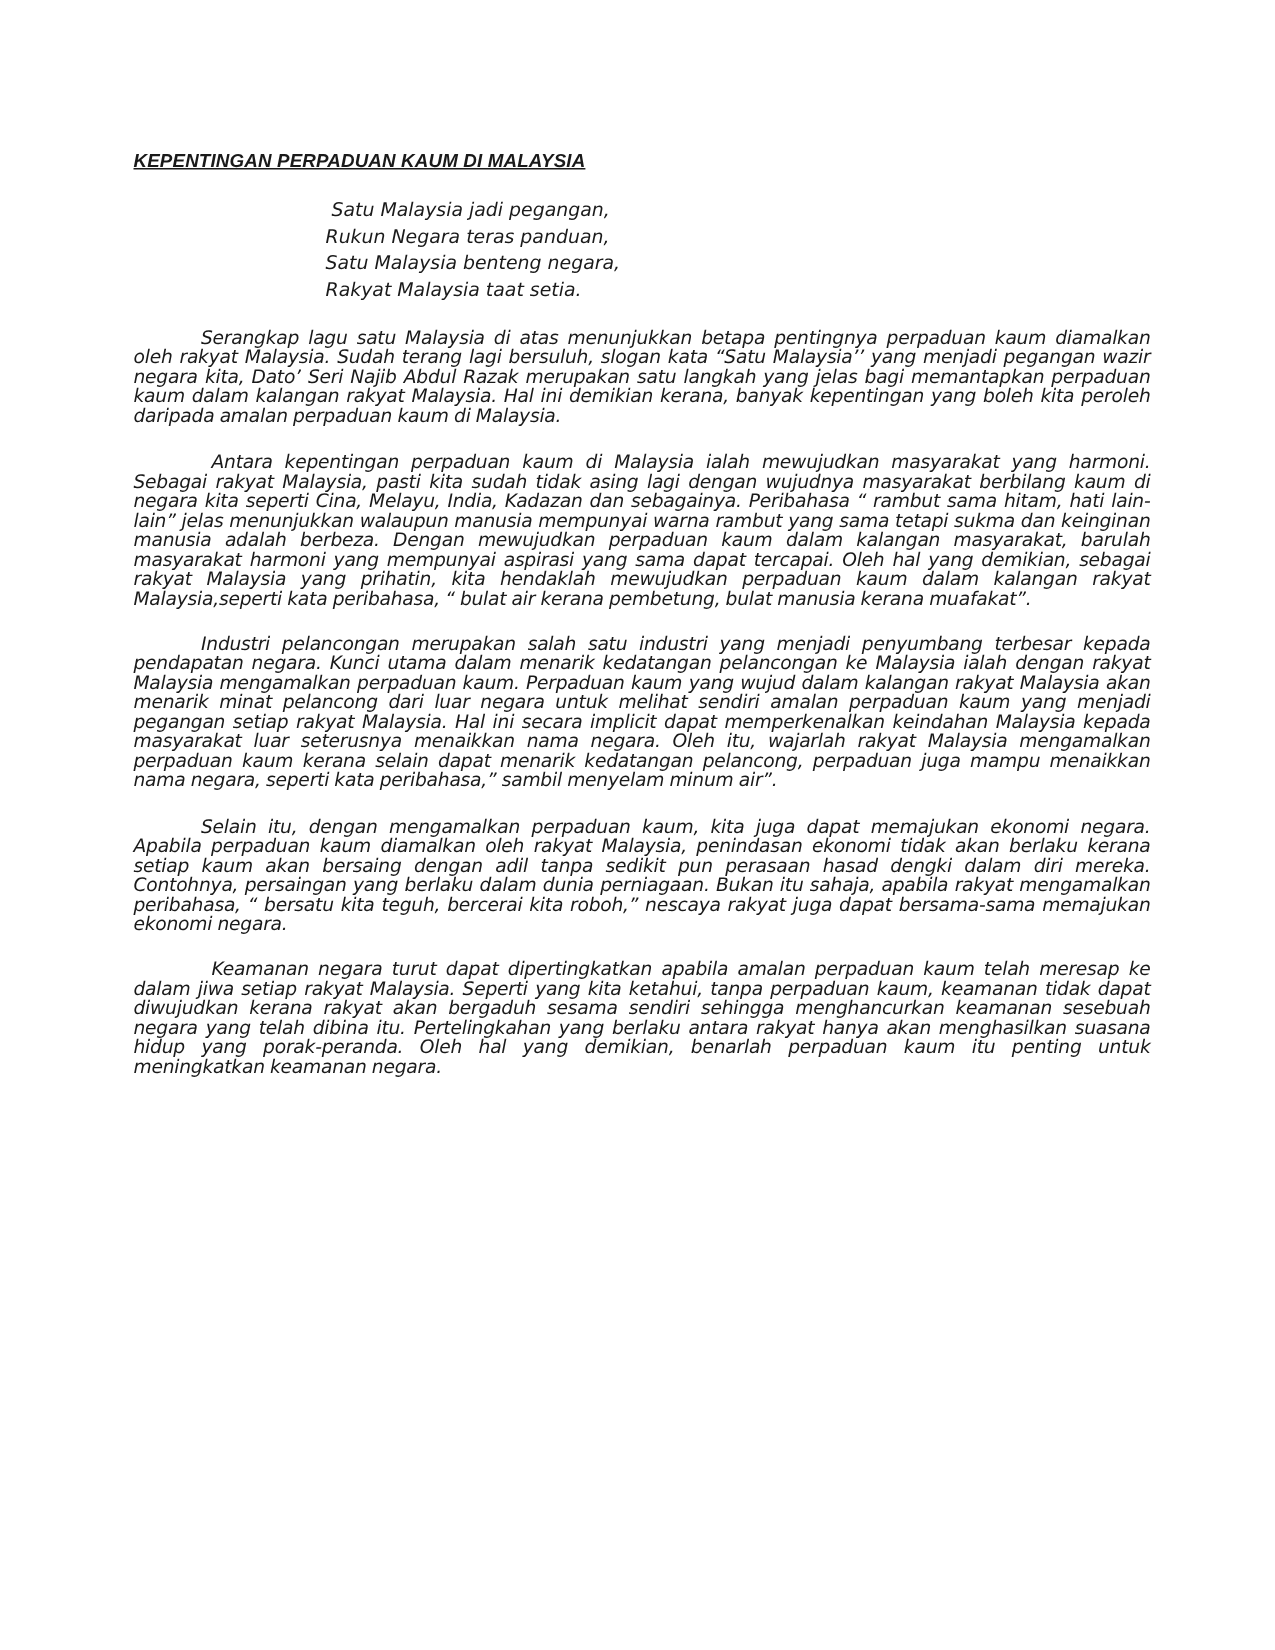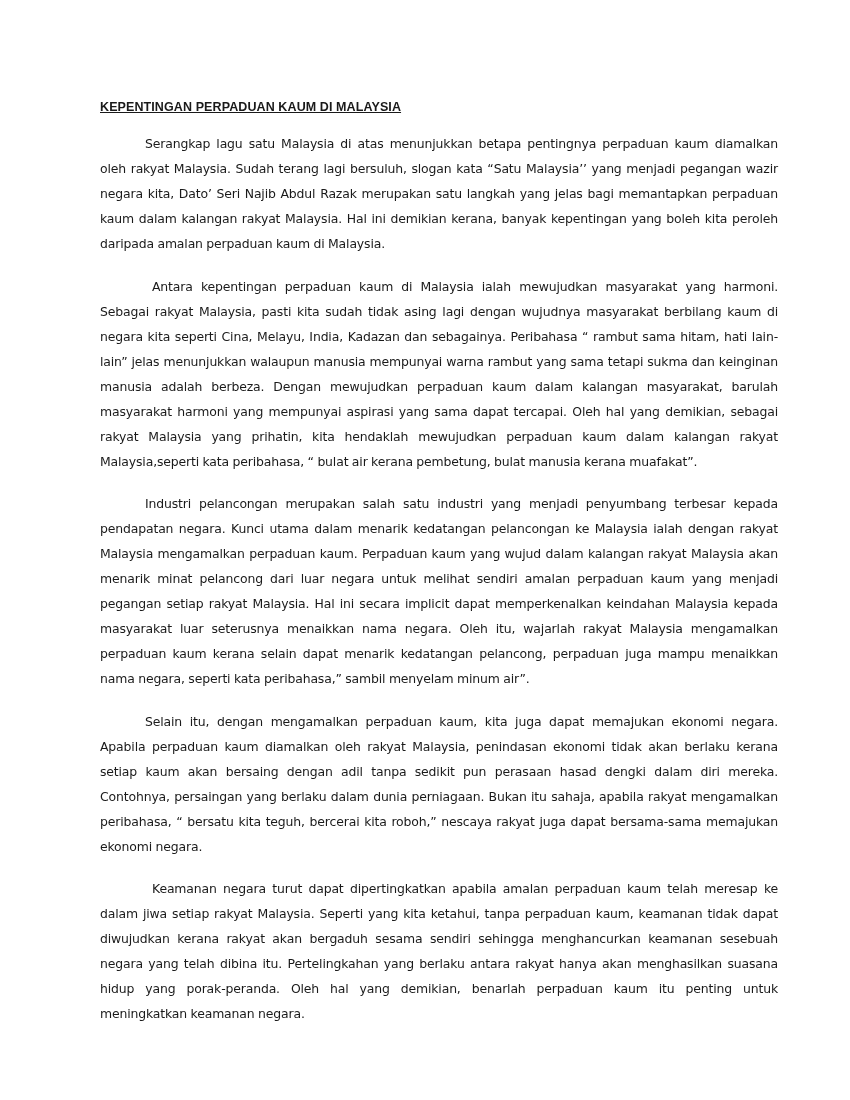--- a/index.html
+++ b/index.html
@@ -6,56 +6,63 @@
     body {
       width: 850px;
       height: 1100px;
       position: relative;
       overflow: hidden;
       font-family: "DejaVu Sans", sans-serif;
       color: #1a1a1a;
     }
     .page {
       position: absolute;
-      left: 100px;
+      left: 89px;
       top: 99px;
       width: 678px;
+      font-style: italic;
     }
     .title {
       font-family: "Liberation Sans", sans-serif;
       font-weight: bold;
       font-size: 12.5px;
       text-decoration: underline;
       margin: 0 0 16px 0;
       letter-spacing: 0.1px;
       line-height: 16px;
     }
     .poem {
       margin: 0 0 17px 128px;
       font-size: 12.6px;
       line-height: 17.5px;
     }
     .poem div { white-space: pre; }
     p.para {
       margin: 0 0 17.5px 0;
       font-size: 12.45px;
-      line-height: 25px;
+      line-height: 13px;
       text-align: justify;
       letter-spacing: -0.15px;
       word-spacing: -0.3px;
     }
     p.para.i1 { text-indent: 45px; }
     p.para.i2 { text-indent: 52px; }
     p.para.i3 { text-indent: 38px; }
   </style>
 </head>
 <body>
 
 <div class="page">
   <div class="title">KEPENTINGAN PERPADUAN KAUM DI MALAYSIA</div>
 
+  <div class="poem">
+    <div> Satu Malaysia jadi pegangan,</div>
+    <div>Rukun Negara teras panduan,</div>
+    <div>Satu Malaysia benteng negara,</div>
+    <div>Rakyat Malaysia taat setia.</div>
+  </div>
 
   <p class="para i1">Serangkap lagu satu Malaysia di atas menunjukkan betapa pentingnya perpaduan kaum diamalkan oleh rakyat Malaysia. Sudah terang lagi bersuluh, slogan kata “Satu Malaysia’’ yang menjadi pegangan wazir negara kita, Dato’ Seri Najib Abdul Razak merupakan satu langkah yang jelas bagi memantapkan perpaduan kaum dalam kalangan rakyat Malaysia. Hal ini demikian kerana, banyak kepentingan yang boleh kita peroleh daripada amalan perpaduan kaum di Malaysia.</p>
   <p class="para i2">Antara kepentingan perpaduan kaum di Malaysia ialah mewujudkan masyarakat yang harmoni. Sebagai rakyat Malaysia, pasti kita sudah tidak asing lagi dengan wujudnya masyarakat berbilang kaum di negara kita seperti Cina, Melayu, India, Kadazan dan sebagainya. Peribahasa “ rambut sama hitam, hati lain-lain” jelas menunjukkan walaupun manusia mempunyai warna rambut yang sama tetapi sukma dan keinginan manusia adalah berbeza. Dengan mewujudkan perpaduan kaum dalam kalangan masyarakat, barulah masyarakat harmoni yang mempunyai aspirasi yang sama dapat tercapai. Oleh hal yang demikian, sebagai rakyat Malaysia yang prihatin, kita hendaklah mewujudkan perpaduan kaum dalam kalangan rakyat Malaysia,seperti kata peribahasa, “ bulat air kerana pembetung, bulat manusia kerana muafakat”.</p>
   <p class="para i1">Industri  pelancongan merupakan salah satu industri yang menjadi penyumbang terbesar kepada pendapatan negara. Kunci utama dalam menarik kedatangan pelancongan ke Malaysia ialah dengan rakyat Malaysia mengamalkan perpaduan kaum. Perpaduan kaum yang wujud dalam kalangan rakyat Malaysia akan menarik minat pelancong dari luar negara untuk melihat sendiri amalan perpaduan kaum yang menjadi pegangan setiap rakyat Malaysia. Hal ini secara implicit dapat memperkenalkan keindahan Malaysia kepada masyarakat luar seterusnya menaikkan nama negara. Oleh itu, wajarlah rakyat Malaysia mengamalkan perpaduan kaum kerana selain dapat menarik kedatangan pelancong, perpaduan juga mampu menaikkan nama negara, seperti kata peribahasa,” sambil menyelam minum air”.</p>
   <p class="para i1">Selain itu, dengan mengamalkan perpaduan kaum, kita juga dapat memajukan ekonomi negara. Apabila perpaduan kaum diamalkan oleh rakyat Malaysia, penindasan ekonomi tidak akan berlaku kerana setiap kaum akan bersaing dengan adil tanpa sedikit pun perasaan hasad dengki dalam diri mereka. Contohnya, persaingan yang berlaku dalam dunia perniagaan. Bukan itu sahaja, apabila rakyat mengamalkan peribahasa, “ bersatu kita teguh, bercerai kita roboh,” nescaya rakyat juga dapat bersama-sama memajukan ekonomi negara.</p>
   <p class="para i2">Keamanan negara turut dapat dipertingkatkan apabila amalan perpaduan kaum telah meresap ke dalam jiwa setiap rakyat Malaysia. Seperti yang kita ketahui, tanpa perpaduan kaum, keamanan tidak dapat diwujudkan kerana rakyat akan bergaduh sesama sendiri sehingga menghancurkan keamanan sesebuah negara yang telah dibina itu. Pertelingkahan yang berlaku antara rakyat hanya akan menghasilkan suasana hidup yang porak-peranda. Oleh hal yang demikian, benarlah perpaduan kaum itu penting untuk meningkatkan keamanan negara.</p>
 </div>
 
 </body></html>

